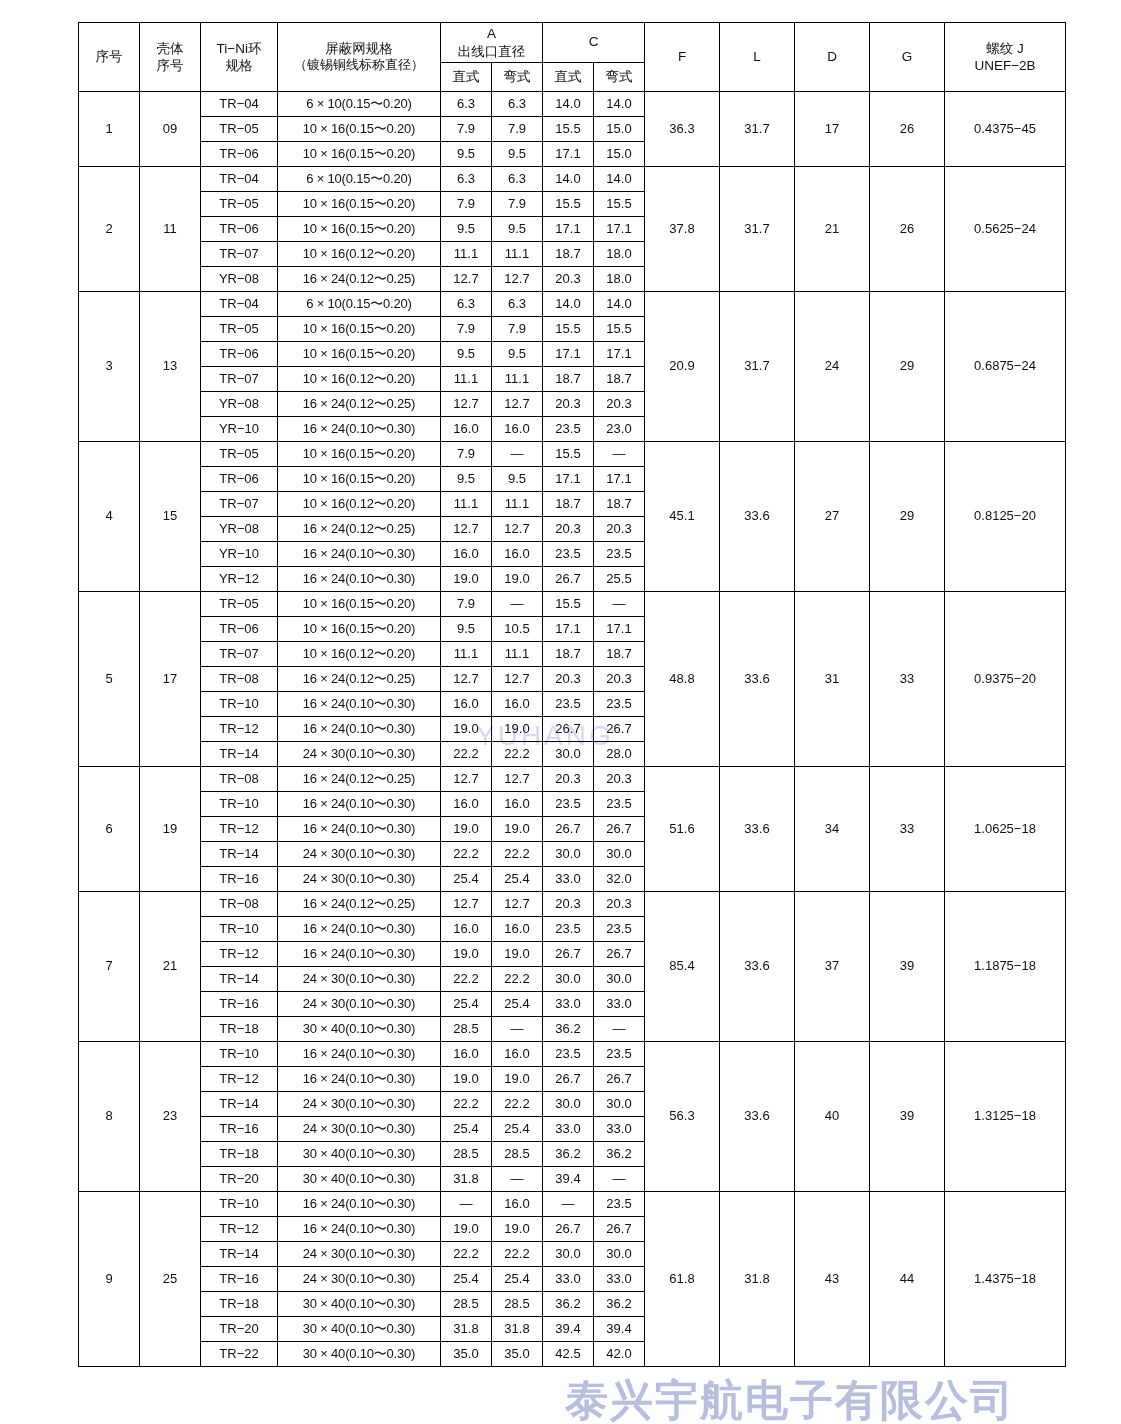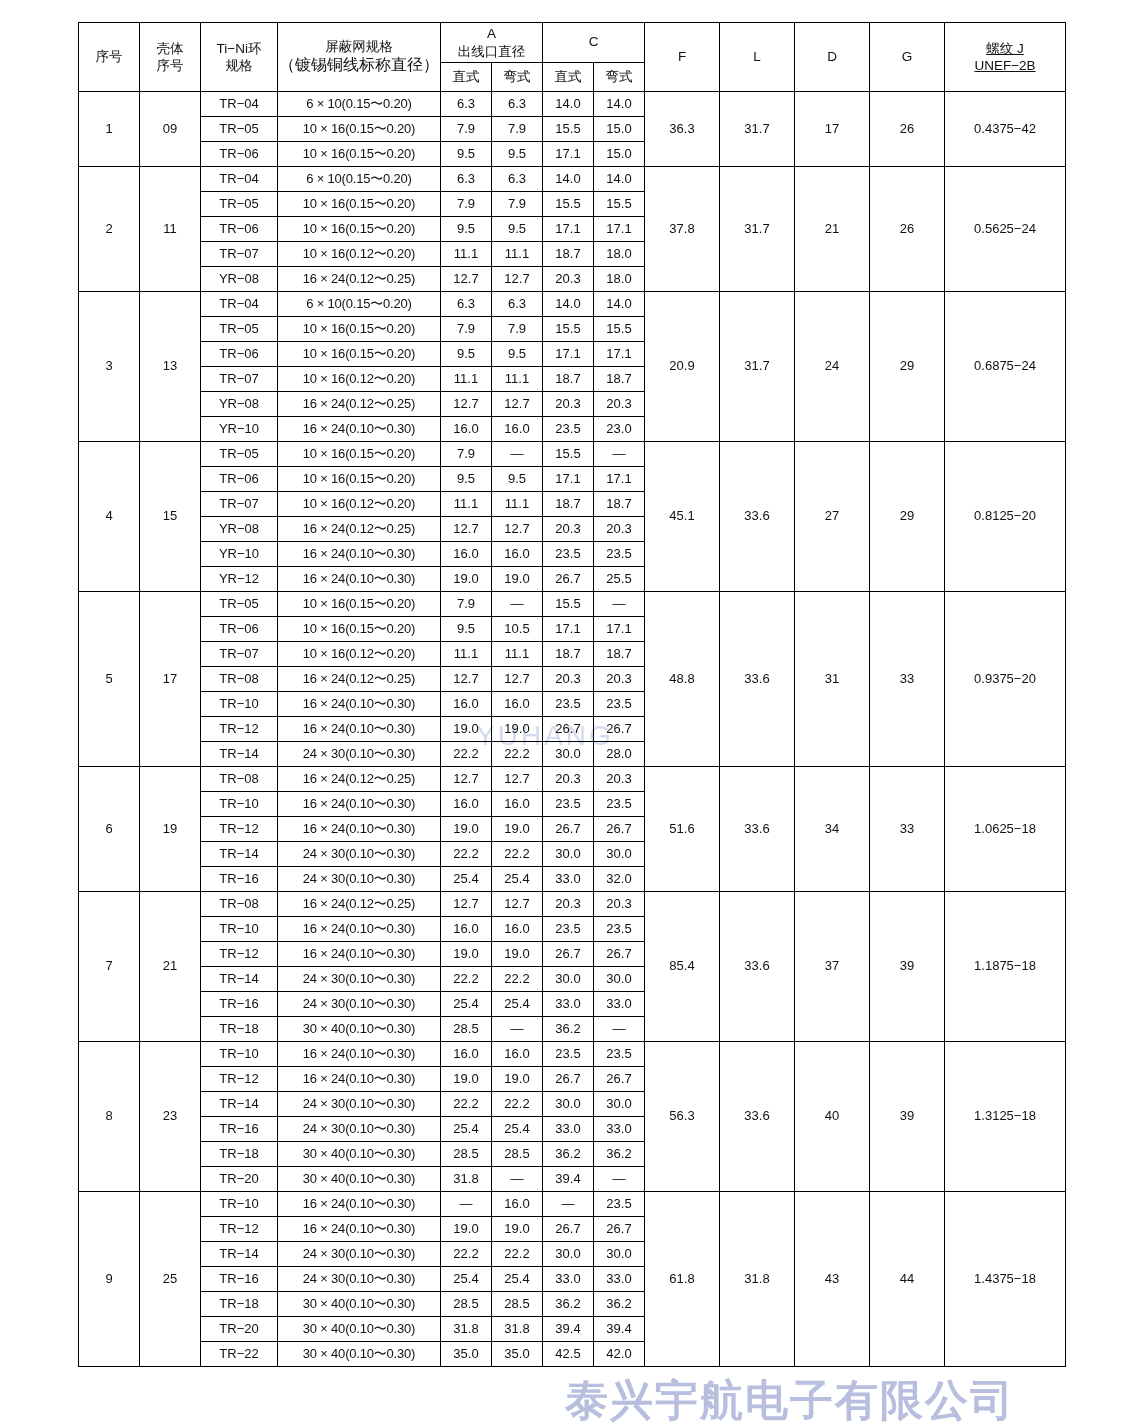--- a/index.html
+++ b/index.html
@@ -80,29 +80,29 @@
     font-size: 13.5px;
     font-weight: normal;
     padding: 2px 1px;
   }
   th.hdr-idx { width: 58px; }
   th.hdr-shell { width: 58px; }
   th.hdr-ring { width: 74px; }
   th.hdr-mesh { width: 160px; }
   th.hdr-ab { width: 58px; }
   th.hdr-f, th.hdr-l, th.hdr-d, th.hdr-g { width: 72px; }
-  th.hdr-j { width: 118px; text-decoration: underline; }
+  th.hdr-j { width: 118px; }
   .mesh-cell {
     font-size: 13px;
     letter-spacing: -0.2px;
   }
   .ring-cell { font-size: 13px; margin-left: 38px; }
   .grp-cell { font-size: 14px; }
   .two-line { line-height: 1.3; }
-  .hdr-small { font-size: 16px; }
+  .hdr-small { font-size: 13px; }
 </style>
 </head>
 <body>
 
 <div class="watermark">
   <div class="wm-sub">YUHANG</div>
   <div class="wm-bottom">泰兴宇航电子有限公司</div>
 </div>
 
 <div class="sheet">
@@ -160,21 +160,21 @@
           <td class="ring-cell">TR−04</td>
           <td class="mesh-cell">6 × 10(0.15〜0.20)</td>
           <td>6.3</td>
           <td>6.3</td>
           <td>14.0</td>
           <td>14.0</td>
           <td class="grp-cell" rowspan="3">36.3</td>
           <td class="grp-cell" rowspan="3">31.7</td>
           <td class="grp-cell" rowspan="3">17</td>
           <td class="grp-cell" rowspan="3">26</td>
-          <td class="grp-cell" rowspan="3">0.4375−42</td>
+          <td class="grp-cell" rowspan="3">0.4375−45</td>
         </tr>
         <tr>
           <td class="ring-cell">TR−05</td>
           <td class="mesh-cell">10 × 16(0.15〜0.20)</td>
           <td>7.9</td>
           <td>7.9</td>
           <td>15.5</td>
           <td>15.0</td>
         </tr>
         <tr>

